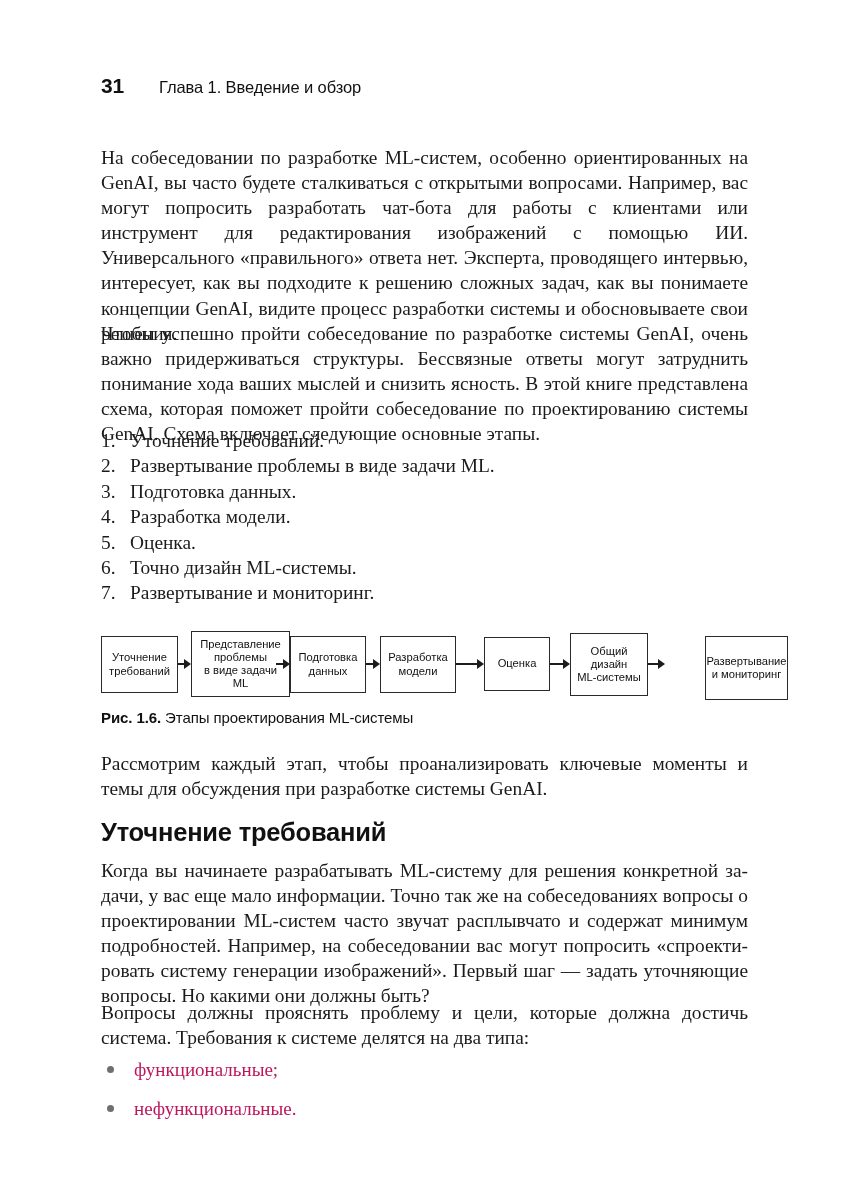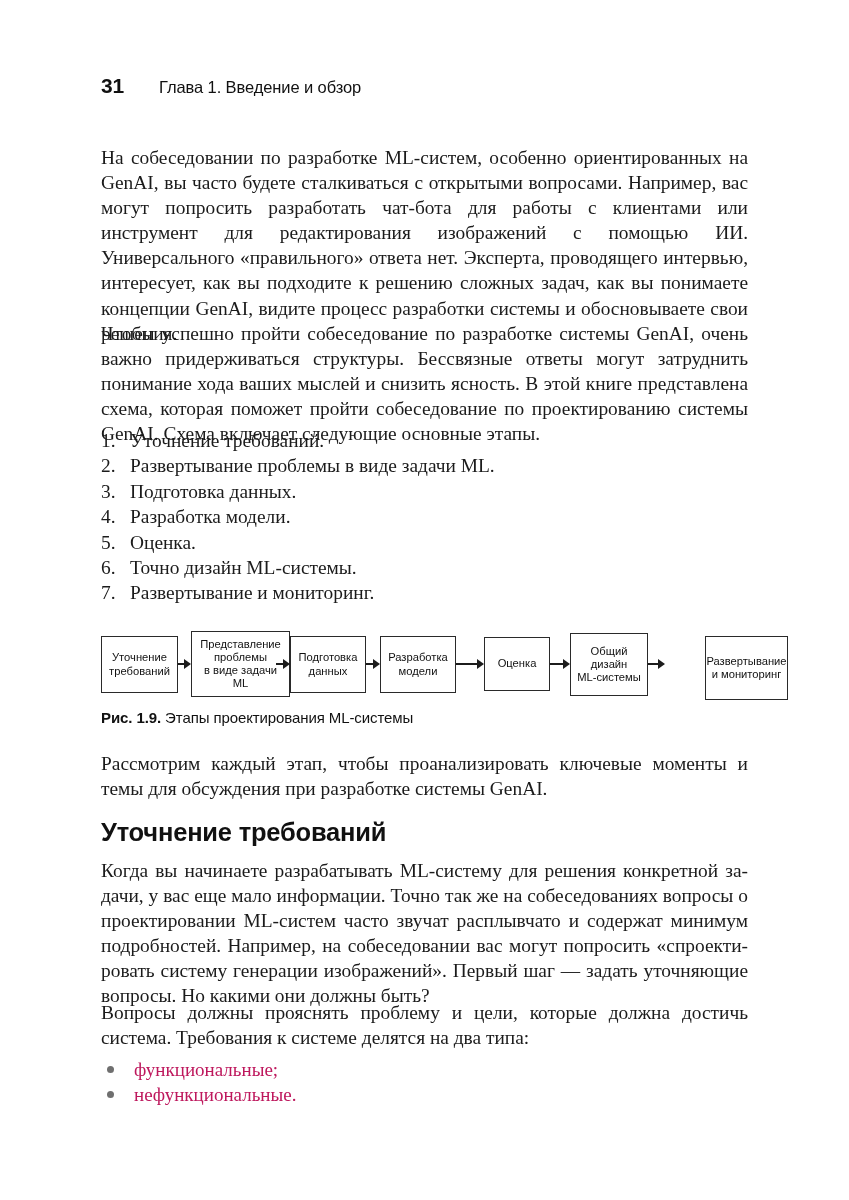--- a/index.html
+++ b/index.html
@@ -241,21 +241,21 @@
 
     <div class="arrow" style="left:547px; top:28px; width:17px;">
       <span class="shaft"></span>
       <span class="head"></span>
     </div>
 
     <div class="fbox" style="left:564px; top:5px;  width:83px;  height:64px;margin-left:40px;">Развертывание<br>и мониторинг</div>
   </div>
 
   <div class="caption">
-    <span class="lead">Рис. 1.9.</span>
+    <span class="lead">Рис. 1.6.</span>
     <span>Этапы проектирования ML-системы</span>
   </div>
 
   <div class="col" style="top:751px;">
     <p class="body">Рассмотрим каждый этап, чтобы проанализировать ключевые моменты и темы для обсуждения при разработке системы GenAI.</p>
   </div>
 
   <div class="col" style="top:818px;">
     <h2 class="section">Уточнение требований</h2>
   </div>
@@ -264,17 +264,17 @@
     <p class="body">Когда вы начинаете разрабатывать ML-систему для решения конкретной за­дачи, у вас еще мало информации. Точно так же на собеседованиях вопросы о проектировании ML-систем часто звучат расплывчато и содержат минимум подробностей. Например, на собеседовании вас могут попросить «спроекти­ровать систему генерации изображений». Первый шаг — задать уточняющие вопросы. Но какими они должны быть?</p>
   </div>
 
   <div class="col" style="top:1000px;">
     <p class="body">Вопросы должны прояснять проблему и цели, которые должна достичь система. Требования к системе делятся на два типа:</p>
   </div>
 
   <div class="col" style="top:1057px;">
     <ul class="bullets">
       <li><span class="dot"></span><span>функциональные;</span></li>
-      <li style="margin-top:0;"><span class="dot"></span><span>нефункциональные.</span></li>
+      <li style="margin-top:14px;"><span class="dot"></span><span>нефункциональные.</span></li>
     </ul>
   </div>
 
 </div>
 
 </body></html>

